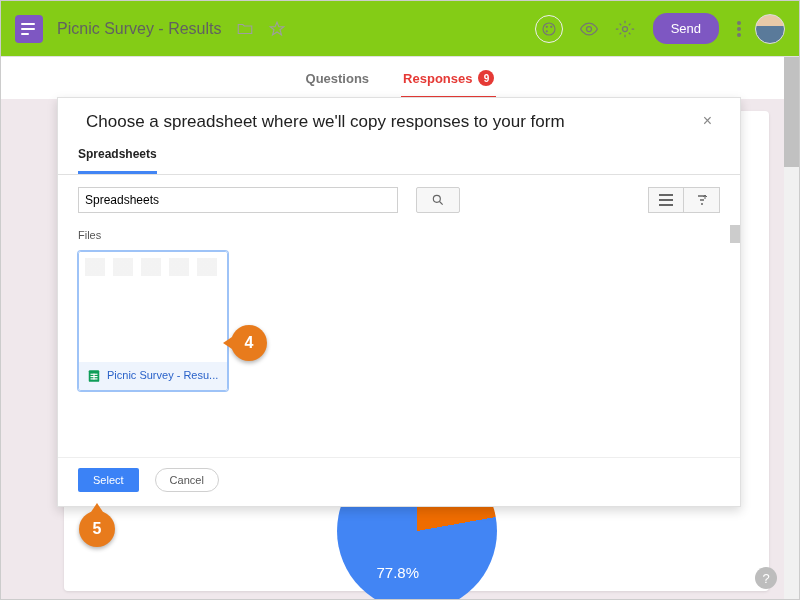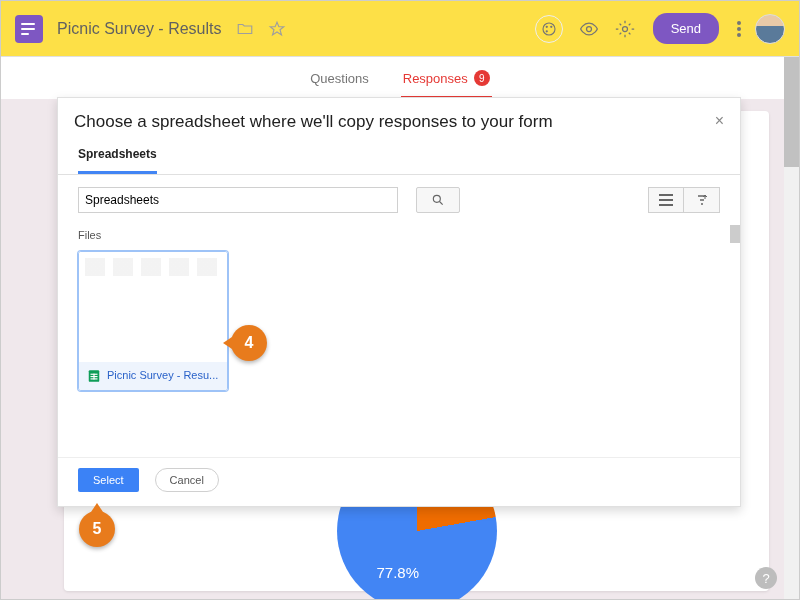--- a/index.html
+++ b/index.html
@@ -1,50 +1,50 @@
 <!DOCTYPE html>
 <html><head>
 <meta charset="utf-8">
 <style>
 * { box-sizing: border-box; margin: 0; padding: 0; font-family: Arial, Helvetica, sans-serif; }
 body { width: 800px; height: 600px; overflow: hidden; background: #f0e8ec; position: relative; border: 1px solid #ccc; }
 
 
-.header { height: 56px; background: #fde047; display: flex; align-items: center; padding: 0 14px; border-bottom: 1px solid #e0e0e0; }
+.header { height: 56px; background: #84cc16; display: flex; align-items: center; padding: 0 14px; border-bottom: 1px solid #e0e0e0; }
 .logo { width: 28px; height: 28px; background: #7e57c2; border-radius: 4px; display: flex; flex-direction: column; justify-content: center; align-items: flex-start; padding: 6px; gap: 3px; }
 .logo-line { width: 14px; height: 2px; background: #fff; border-radius: 1px; }
 .logo-line.short { width: 8px; }
 .doc-title { margin-left: 14px; color: #616161; font-size: 16px; }
 .folder-icon, .star-icon { width: 18px; height: 18px; margin-left: 14px; stroke: #9e9e9e; fill: none; stroke-width: 1.5; }
 .spacer { flex: 1; }
 .header-icon { width: 20px; height: 20px; margin: 0 8px; stroke: #757575; fill: none; stroke-width: 1.5; cursor: pointer; }
 .open-icon { border: 1px solid #eee; border-radius: 50%; padding: 4px; width: 28px; height: 28px; }
 .send-btn { background: #7e57c2; color: #fff; border: none; padding: 8px 18px; font-size: 13px; border-radius: 14px; margin: 0 10px; cursor: pointer; }
 .kebab { width: 4px; height: 16px; margin: 0 8px; display: flex; flex-direction: column; justify-content: space-between; cursor: pointer; }
 .kebab span { width: 4px; height: 4px; background: #757575; border-radius: 50%; }
 .avatar { width: 30px; height: 30px; border-radius: 50%; background: linear-gradient(#e8c9a8 40%, #5a7a9a 40%); margin-left: 6px; border: 1px solid #ddd; }
 
 
-.tabs { height: 42px; background: #fff; display: flex; justify-content: center; align-items: center; gap: 30px; font-size: 13px; color: #757575; }
+.tabs { height: 42px; background: #fff; display: flex; justify-content: center; align-items: center; gap: 30px; font-size: 13px; color: #757575; font-weight: bold; }
 .tab { cursor: pointer; padding: 10px 2px; }
 .tab.active { color: #e53935; border-bottom: 3px solid #e53935; margin-bottom: -3px; display:flex; align-items:center; gap:6px; }
 .badge { background: #e53935; color: #fff; border-radius: 50%; width: 16px; height: 16px; font-size: 10px; display: inline-flex; align-items:center; justify-content:center; }
 
 
 .card-bg { position: absolute; top: 110px; left: 63px; right: 30px; height: 480px; background: #fff; border-radius: 4px; box-shadow: 0 1px 3px rgba(0,0,0,.1); }
 .chart { position:absolute; bottom: -20px; left: 50%; transform: translateX(-50%); width: 160px; height: 160px; border-radius: 50%; background: conic-gradient(#ef6c00 0 22.2%, #4285f4 22.2% 100%); }
 .chart-label { position:absolute; bottom: 30px; left: 40px; color:#fff; font-size:15px; }
 
 
 .scrollbar { position:absolute; right:0; top:56px; bottom:0; width:15px; background:#f1f1f1; }
 .thumb { position:absolute; top:0; width:100%; height:110px; background:#c1c1c1; }
 
 
 .modal { position: absolute; top: 96px; left: 56px; width: 684px; height: 410px; background: #fff; border: 1px solid #e0e0e0; box-shadow: 0 4px 10px rgba(0,0,0,.15); display:flex; flex-direction:column; }
-.modal-head { padding: 14px 16px 0; display:flex; justify-content:space-between; align-items:flex-start; }
+.modal-head { padding: 14px 28px 0; display:flex; justify-content:space-between; align-items:flex-start; }
 .modal-title { font-size: 17px; color: #212121; font-weight: normal; }
 .close-x { color: #888; font-size: 16px; cursor:pointer; font-family: sans-serif; }
 .modal-tabs { padding: 12px 20px 0; border-bottom: 1px solid #e0e0e0; }
 .modal-tab { display:inline-block; font-size: 12px; color:#222; font-weight:bold; padding-bottom:10px; border-bottom:3px solid #4285f4; }
 .search-row { padding: 12px 20px; display:flex; gap:18px; align-items:center; }
 .search-input { width: 320px; height: 26px; border:1px solid #d0d0d0; padding:0 6px; font-size:12px; background:#fff; }
 .search-input::selection { background:#cfe3ff; }
 .search-btn { width:44px; height:26px; border:1px solid #d0d0d0; background:#f7f7f7; display:flex; align-items:center; justify-content:center; cursor:pointer; border-radius:2px; }
 .view-btns { margin-left:auto; display:flex; }
 .view-btn { width:36px; height:26px; border:1px solid #d0d0d0; background:#f7f7f7; display:flex; align-items:center; justify-content:center; cursor:pointer; }

